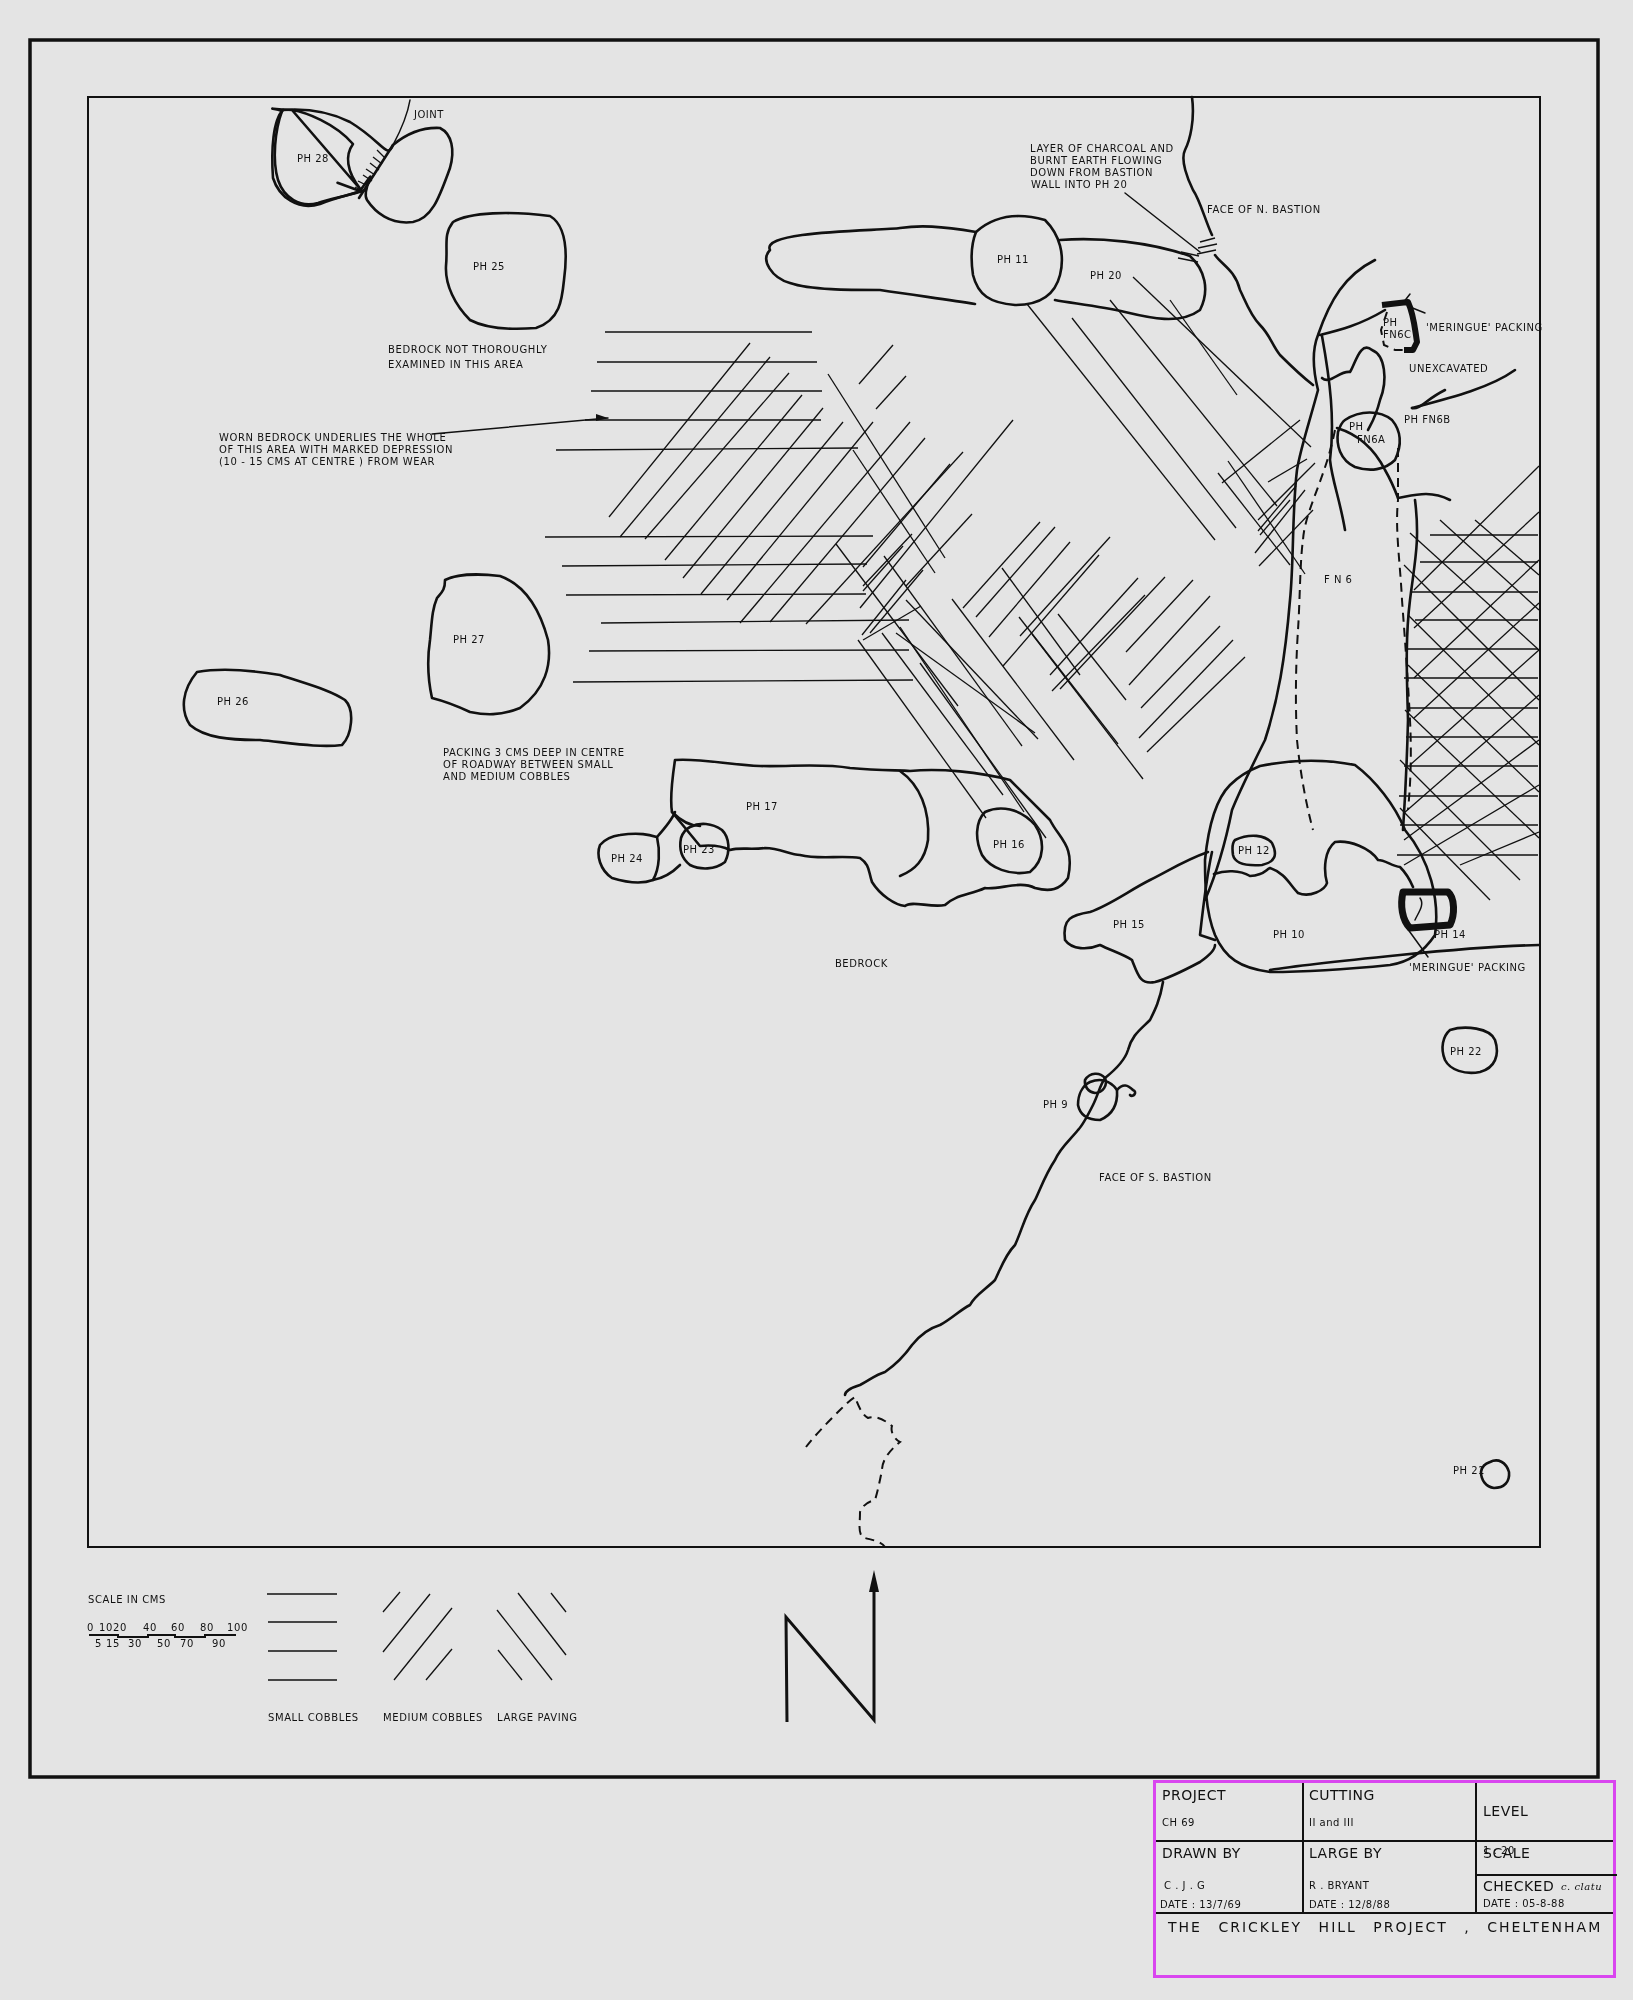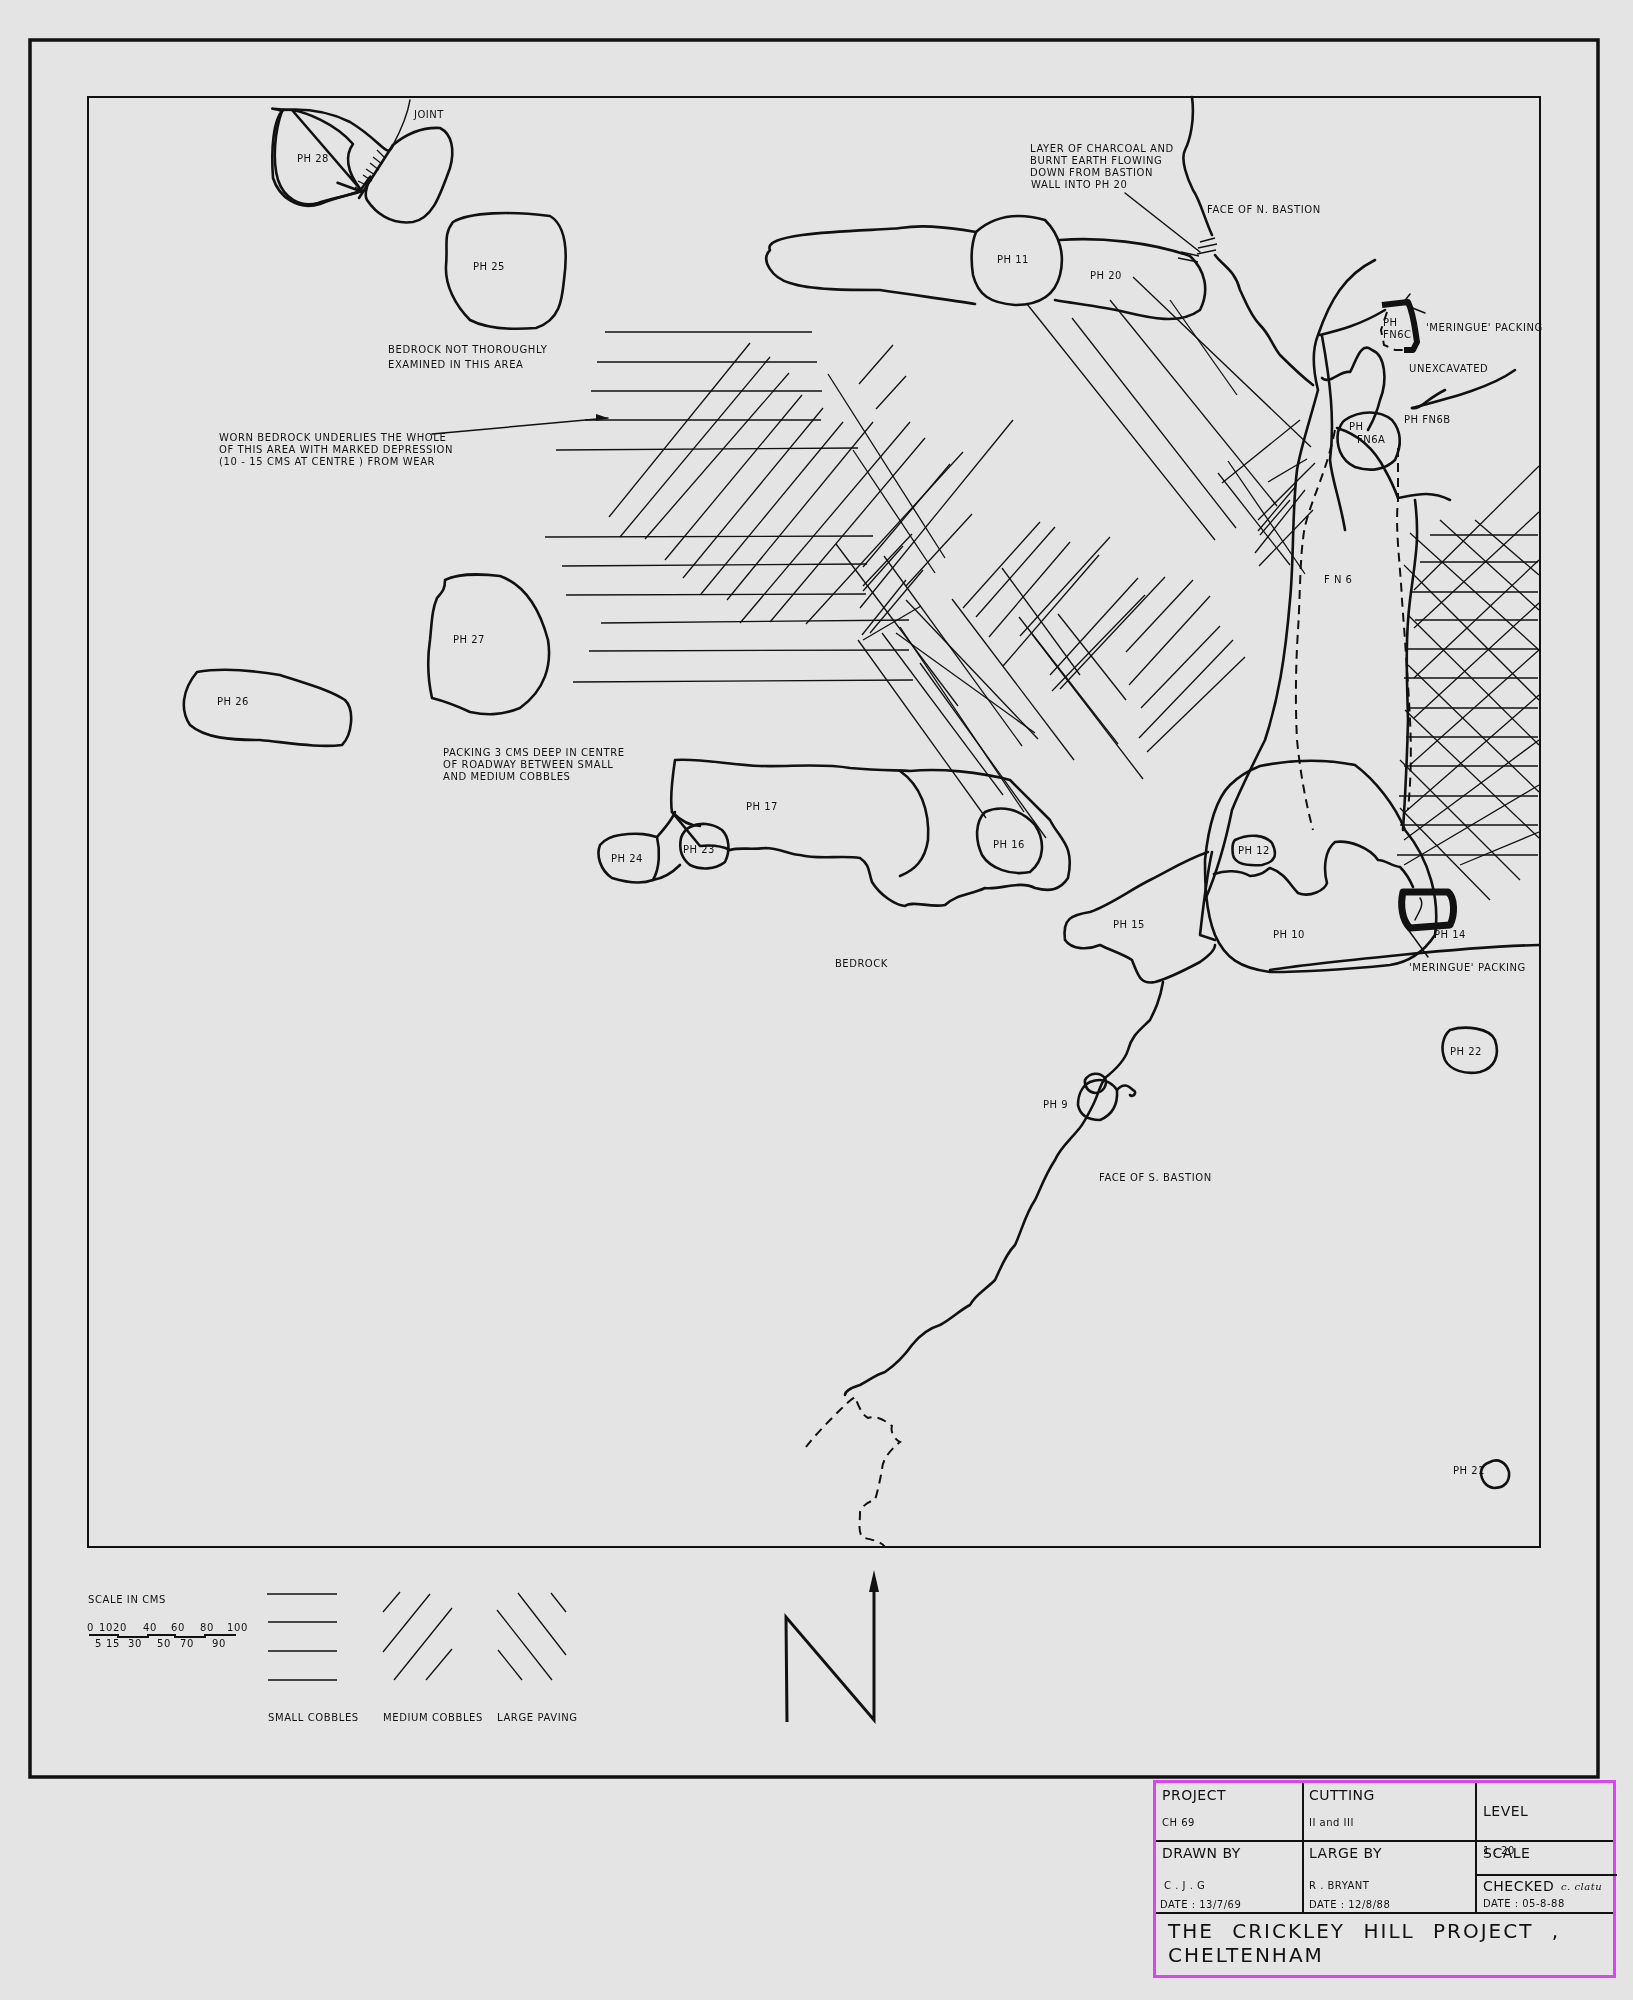--- a/index.html
+++ b/index.html
@@ -8,21 +8,21 @@
   #sheet { position: absolute; left: 0; top: 0; width: 1633px; height: 2000px; }
   svg text { font-family: "DejaVu Sans", sans-serif; fill: #111; }
   .lbl { font-size: 10px; letter-spacing: 0.5px; }
   .note { font-size: 10px; letter-spacing: 0.6px; }
   .outline { fill: none; stroke: #111; stroke-width: 2.6; stroke-linejoin: round; stroke-linecap: round; }
   .thin { fill: none; stroke: #111; stroke-width: 1.5; stroke-linecap: round; }
   .hatch { stroke: #111; stroke-width: 1.3; }
   .dash { fill: none; stroke: #111; stroke-width: 2; stroke-dasharray: 9 6; }
   .tb-head { position: absolute; font-size: 14px; letter-spacing: 0.5px; }
   .tb-val { position: absolute; font-size: 10px; letter-spacing: 0.5px; }
-  .tb-title { position: absolute; font-size: 20px; letter-spacing: 2px; word-spacing: 10px; }
+  .tb-title { position: absolute; font-size: 14px; letter-spacing: 2px; word-spacing: 10px; }
 </style>
 </head>
 <body>
 
 <div id="sheet">
 <svg width="1633" height="2000" viewBox="0 0 1633 2000" xmlns="http://www.w3.org/2000/svg">
 
   <rect x="30" y="40" width="1568" height="1737" fill="none" stroke="#111" stroke-width="3.5"></rect>
   <rect x="88" y="97" width="1452" height="1450" fill="none" stroke="#111" stroke-width="2"></rect>
 

